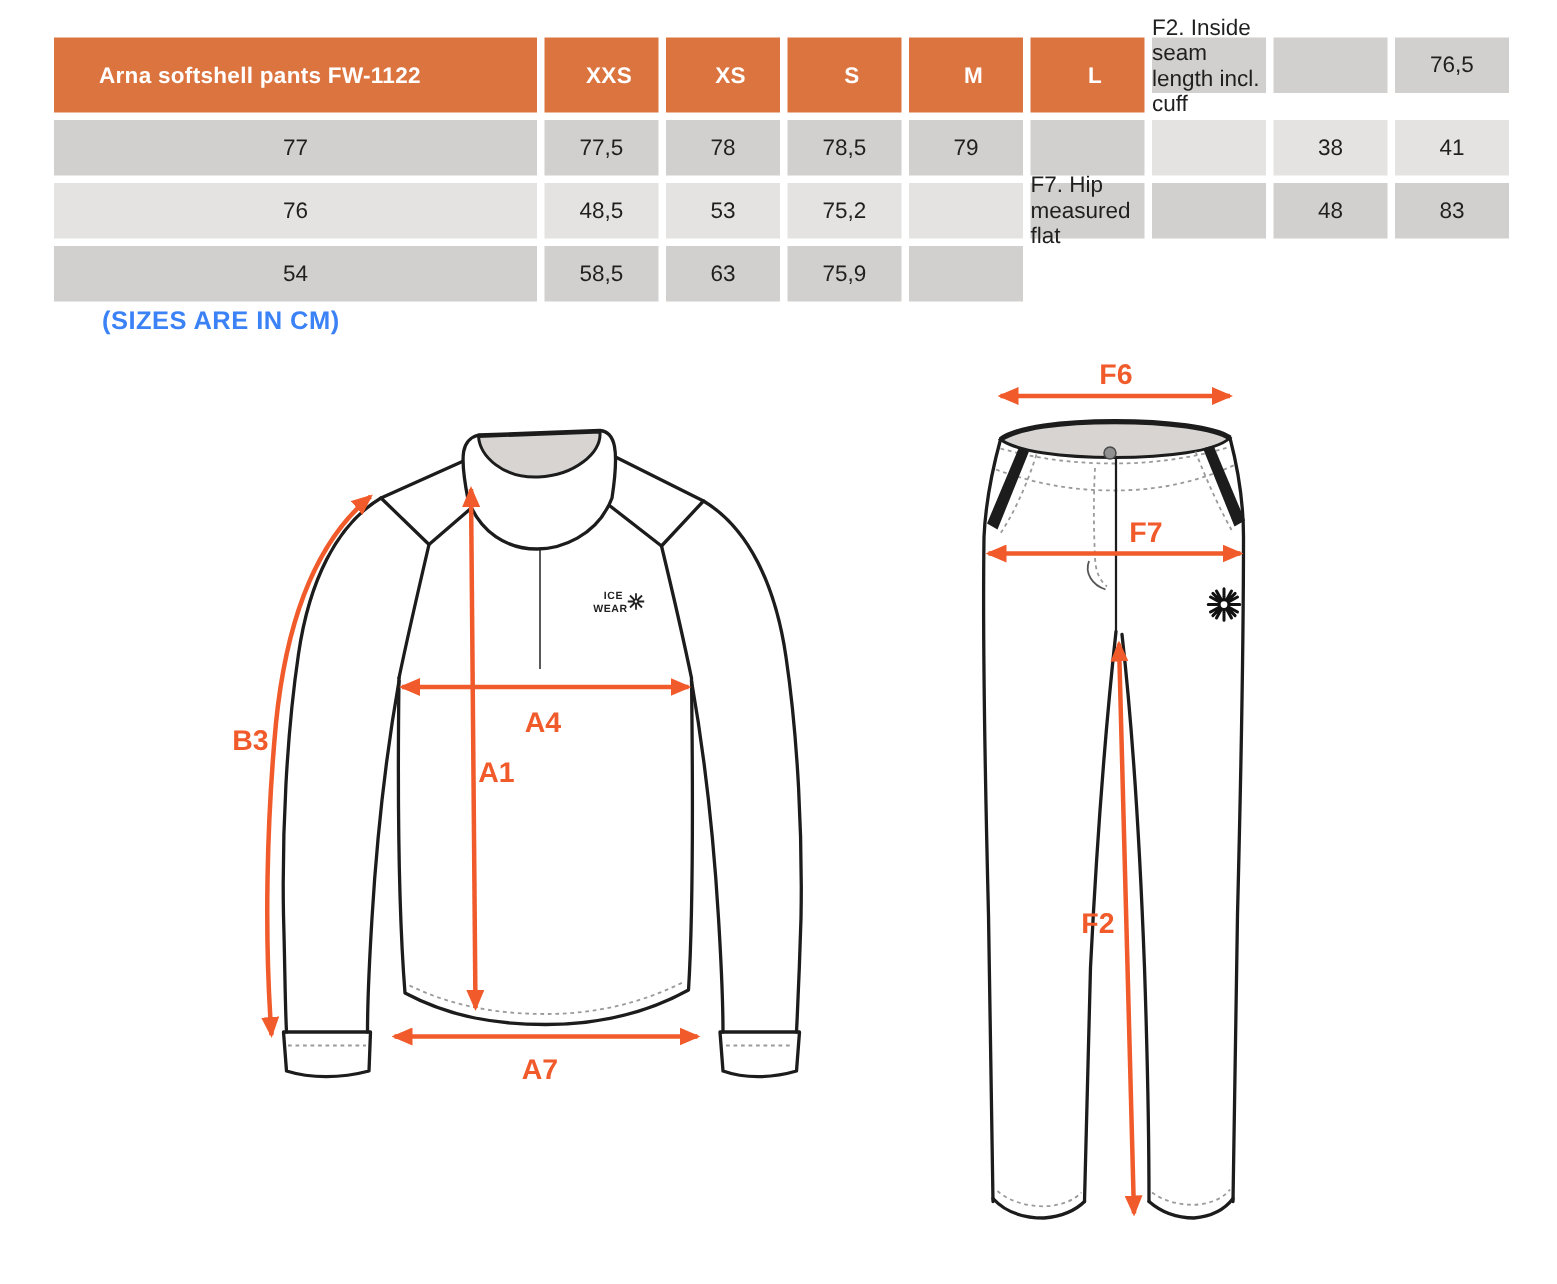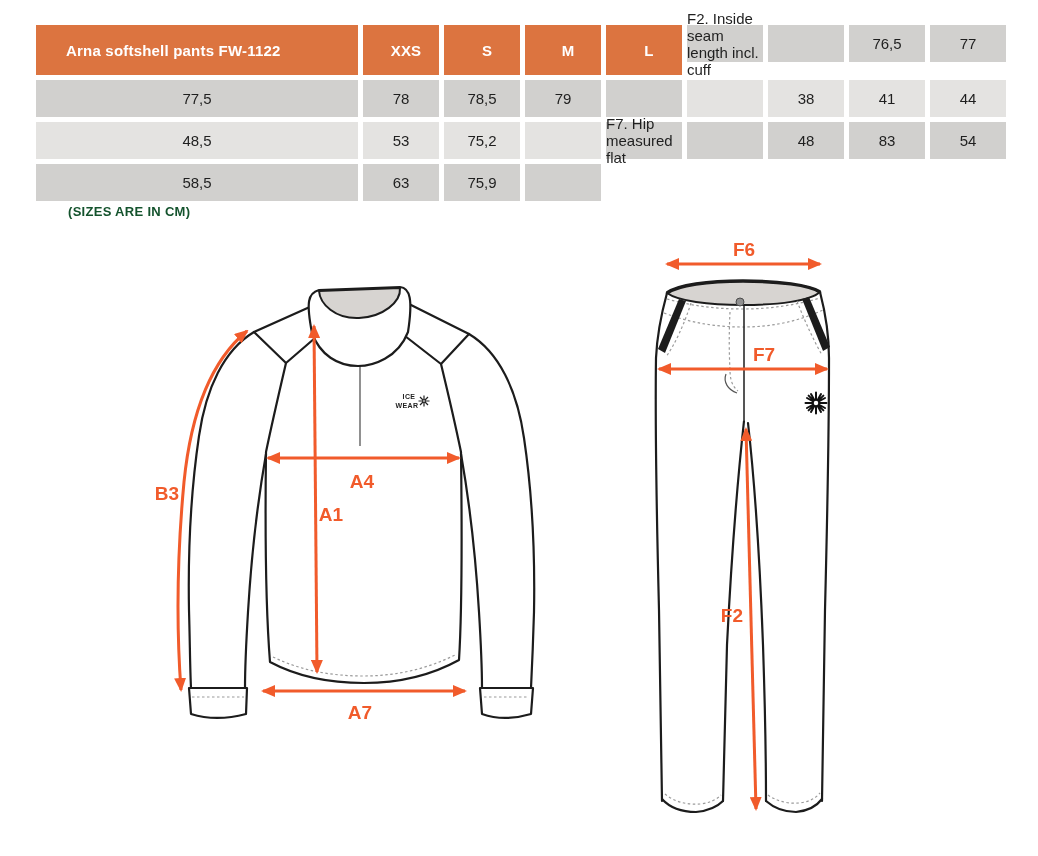--- a/index.html
+++ b/index.html
@@ -22,21 +22,21 @@
   .td{
     height:37px; display:flex; align-items:center; justify-content:center;
     font-size:15px; color:#1f1f1f; background:#d1d0ce;
   }
   .td-label{ justify-content:flex-start; }
   .row-light .td, .td.light{ background:#e4e3e1; }
 
   
   .note{
     position:absolute; left:68px; top:204px;
-    color:#14532d; font-size:13px; font-weight:600; letter-spacing:.3px;
+    color:#3b82f6; font-size:17px; font-weight:600; letter-spacing:.3px;
   }
 
   
   .diagram-svg{ position:absolute; left:0; top:0; width:1038px; height:856px; pointer-events:none; }
   .outline{ fill:none; stroke:#1c1c1c; stroke-width:2.2; stroke-linecap:round; stroke-linejoin:round; }
   .thin{ fill:none; stroke:#555; stroke-width:1.3; }
   .stitch{ fill:none; stroke:#9a9a9a; stroke-width:1.2; stroke-dasharray:2.5 2.5; }
   .arrow{ fill:none; stroke:#f15b2b; stroke-width:3; }
   .mlabel{ font-family:"Liberation Sans", sans-serif; font-weight:bold; font-size:19px; fill:#f15b2b; }
   .logo-t{ font-family:"Liberation Sans", sans-serif; font-weight:bold; font-size:7px; fill:#222; letter-spacing:.4px; }
@@ -45,38 +45,39 @@
 </style>
 </head>
 <body>
 
 <div class="page">
 
   <div class="size-table">
 
     <div class="th th-product">Arna softshell pants FW-1122</div>
     <div class="th">XXS</div>
+    <div class="th">XS</div>
     <div class="th">S</div>
     <div class="th">M</div>
     <div class="th">L</div>
 
     <div class="td td-label">F2. Inside seam length incl. cuff</div>
     <div class="td"></div>
     <div class="td">76,5</div>
     <div class="td">77</div>
     <div class="td">77,5</div>
     <div class="td">78</div>
     <div class="td">78,5</div>
     <div class="td">79</div>
     <div class="td"></div>
 
     <div class="td light"></div>
     <div class="td light">38</div>
     <div class="td light">41</div>
-    <div class="td light">44</div>
+    <div class="td light">76</div>
     <div class="td light">48,5</div>
     <div class="td light">53</div>
     <div class="td light">75,2</div>
     <div class="td light"></div>
 
     <div class="td td-label">F7. Hip measured flat</div>
     <div class="td"></div>
     <div class="td">48</div>
     <div class="td">83</div>
     <div class="td">54</div>

